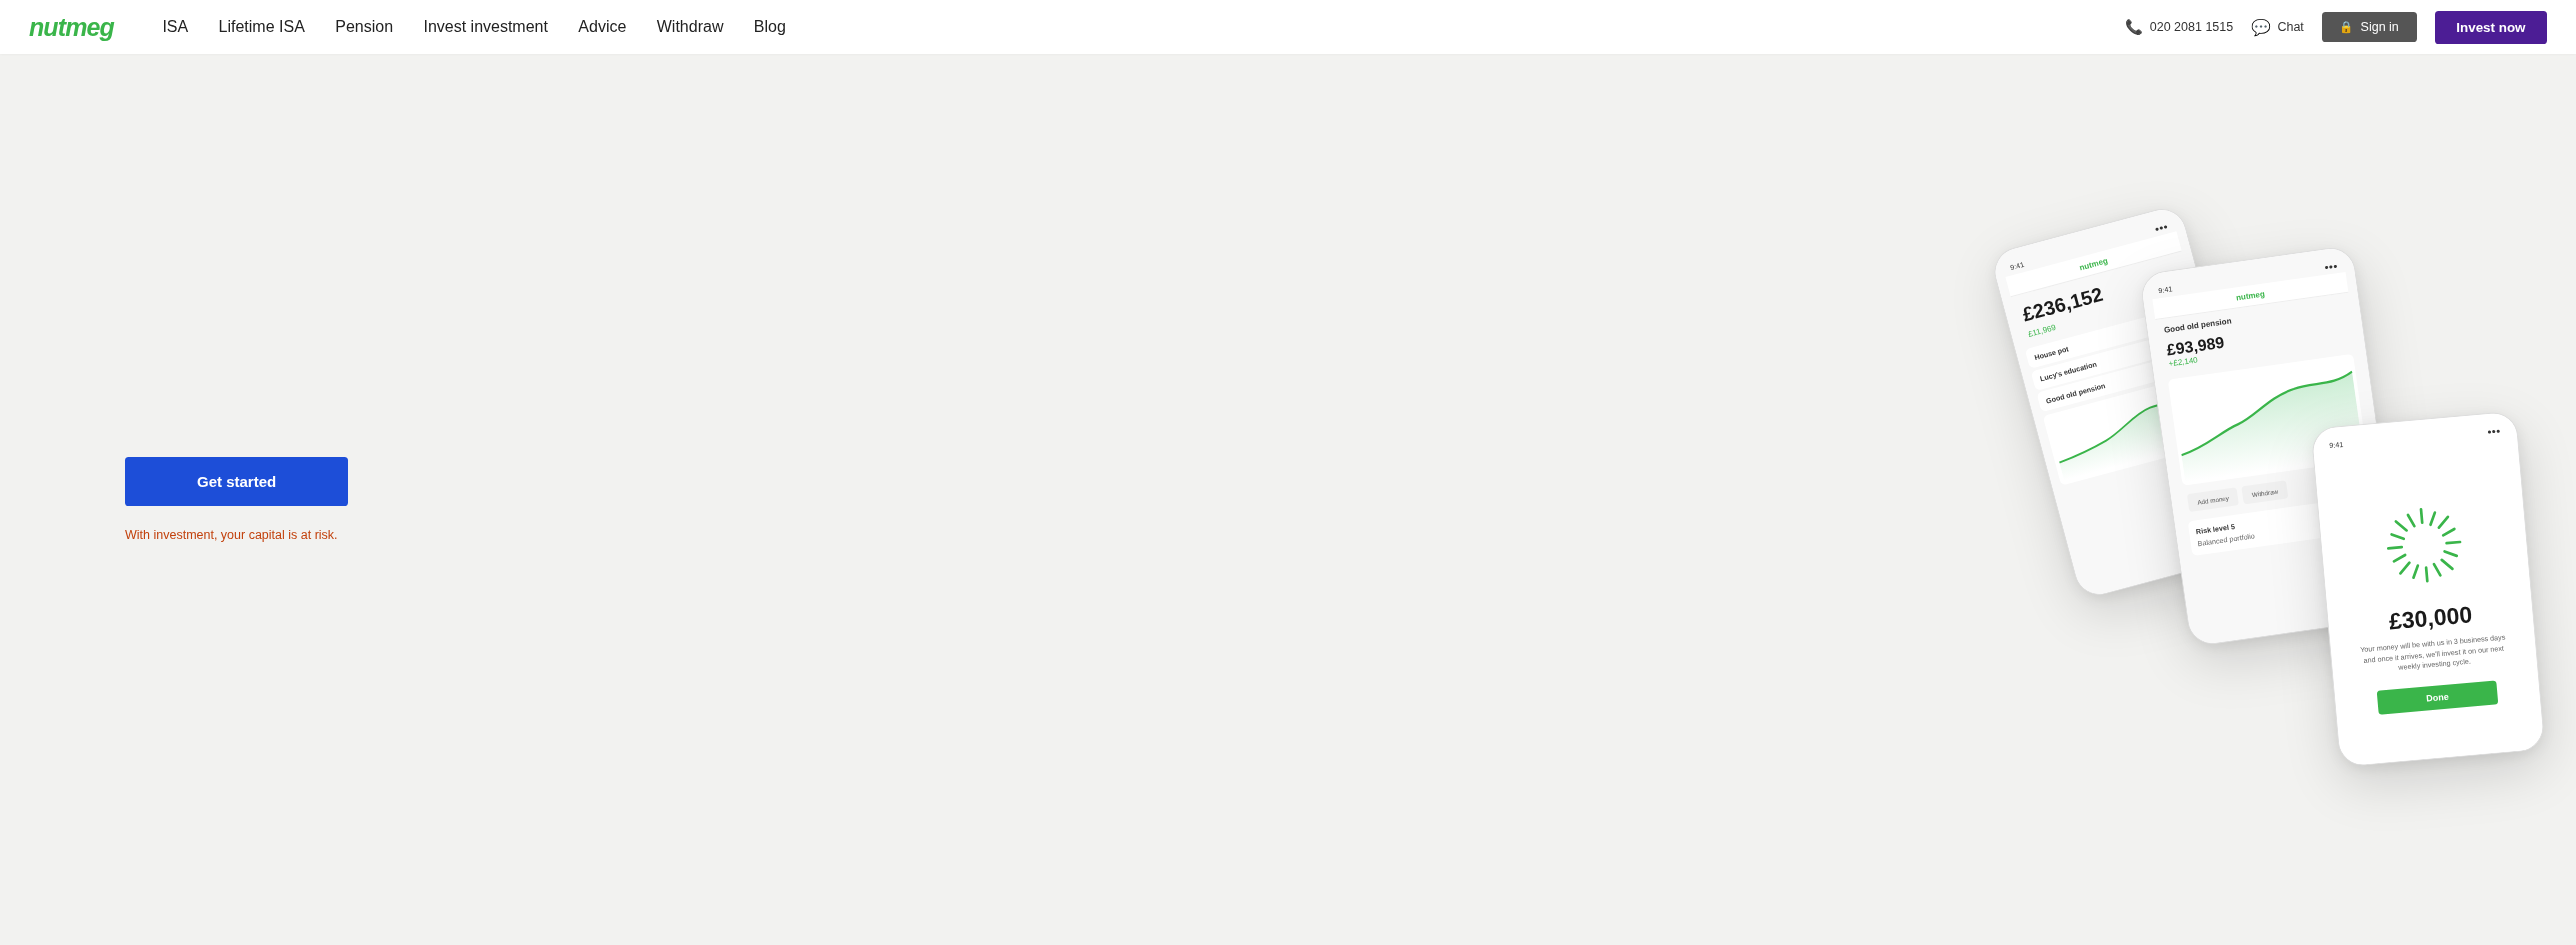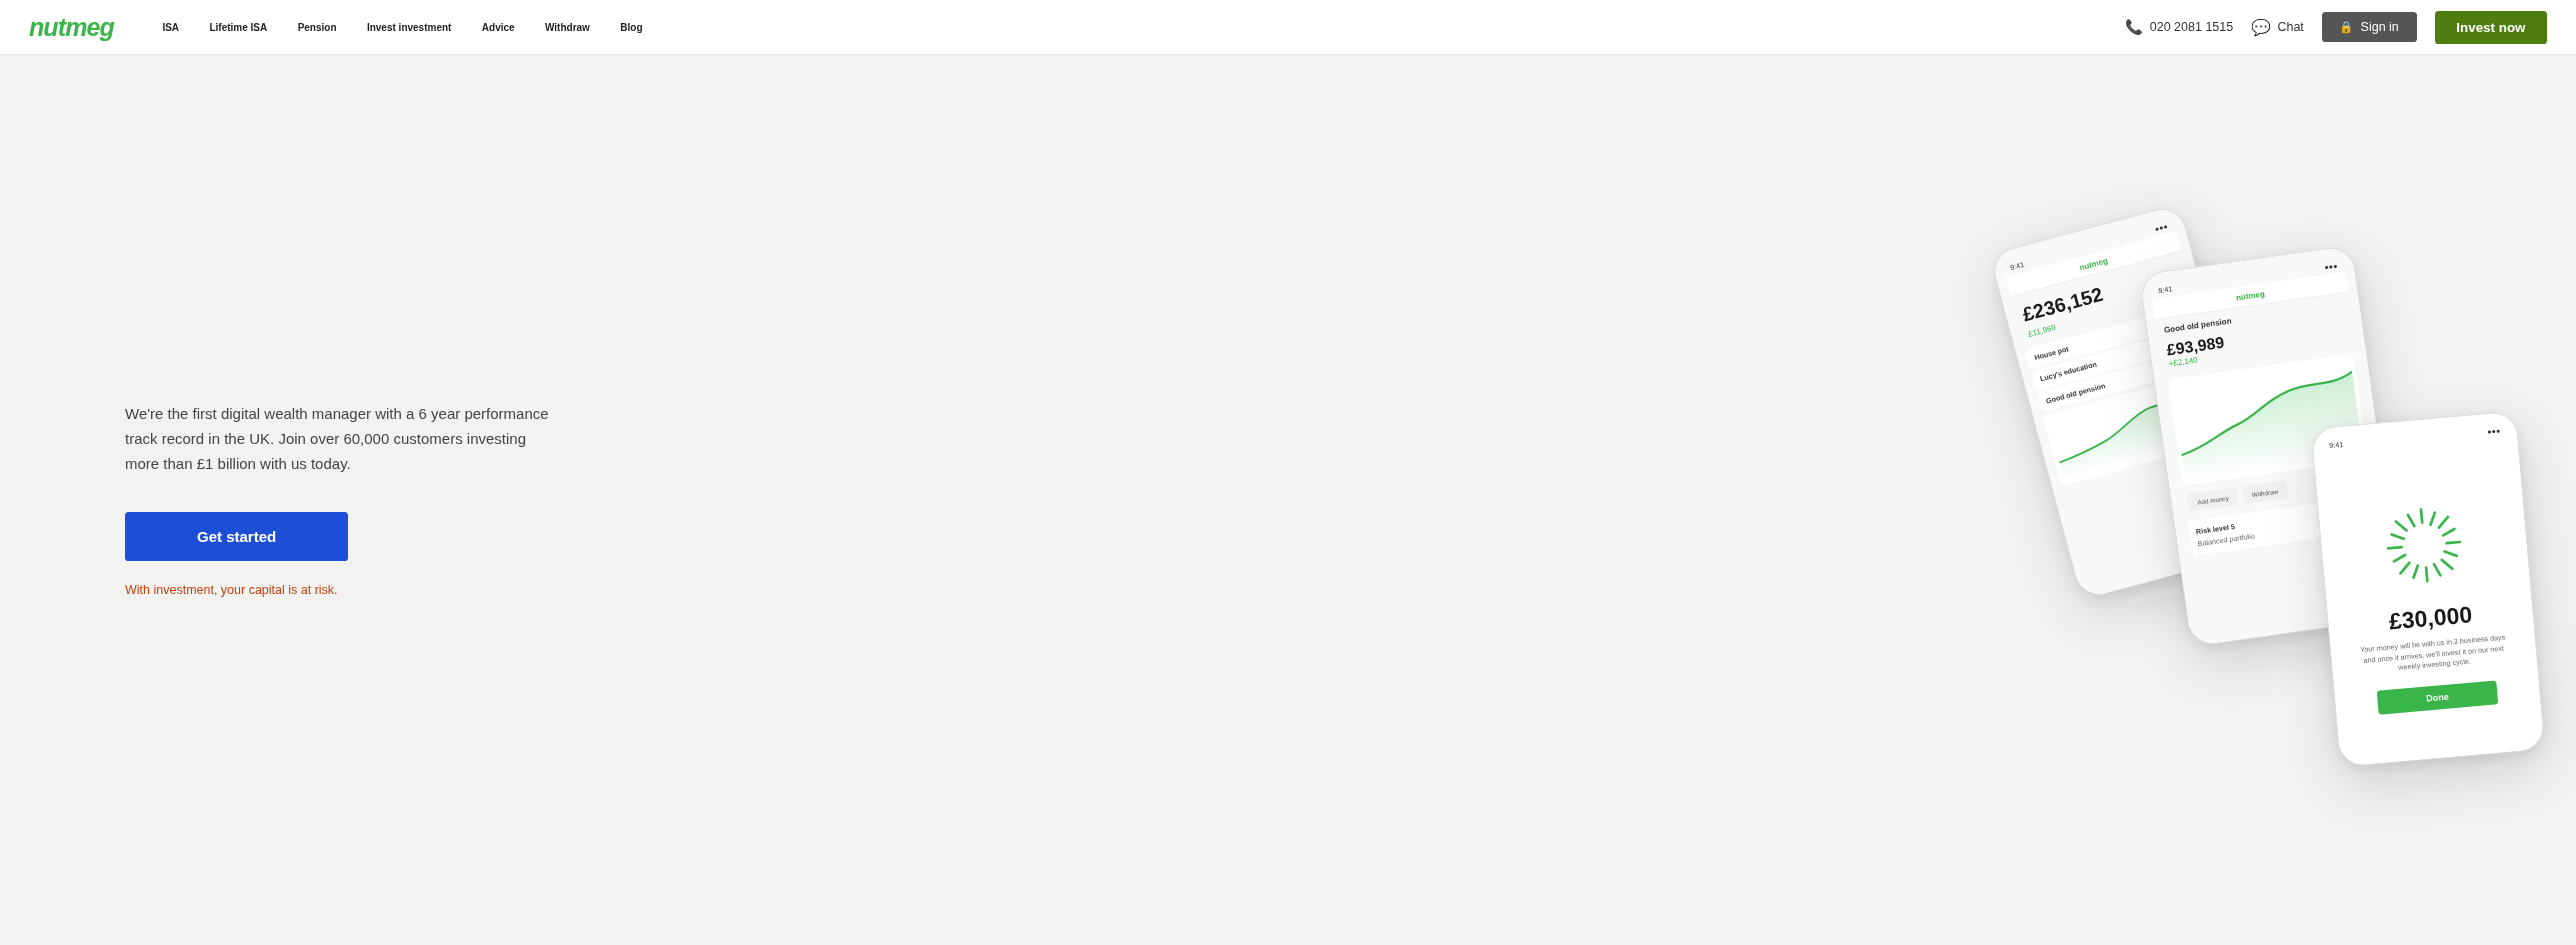--- a/index.html
+++ b/index.html
@@ -40,27 +40,27 @@
 
     nav {
       display: flex;
       align-items: center;
       gap: 5.4px;
       flex: 1;
     }
 
     .nav-link {
       color: #222;
-      font-size: 10px;
+      font-size: 16px;
       text-decoration: none;
       padding: 7.2px 12.5px;
       border-radius: 3.6px;
       white-space: nowrap;
       cursor: pointer;
-      font-weight: 700;
+      font-weight: 400;
     }
 
     .header-right {
       display: flex;
       align-items: center;
       gap: 18px;
       flex-shrink: 0;
     }
 
     .phone-link {
@@ -105,21 +105,21 @@
       gap: 6.3px;
       white-space: nowrap;
       font-weight: 500;
     }
 
     .lock-icon {
       font-size: 11.6px;
     }
 
     .invest-btn {
-      background: #4d7c0f;
+      background: #4c1d95;
       color: #fff;
       border: none;
       padding: 9px 21.5px;
       border-radius: 3.6px;
       font-size: 13.4px;
       cursor: pointer;
       font-weight: 600;
       white-space: nowrap;
     }
 
@@ -384,21 +384,20 @@
     <button class="signin-btn">
       <span class="lock-icon">🔒</span>
       <span>Sign in</span>
     </button>
     <button class="invest-btn">Invest now</button>
   </div>
 </header>
 
 <section class="hero">
   <div class="hero-content">
-    <p class="hero-subtitle">We're the first digital wealth manager with a 6 year performance track record in the UK. Join over 60,000 customers investing more than £1 billion with us today.</p>
     <div>
       <button class="get-started-btn">Get started</button>
     </div>
     <p class="risk-text">With investment, your capital is at risk.</p>
   </div>
 
   <div class="hero-image">
     <div class="phones-container">
 
       <div class="phone phone-1">

